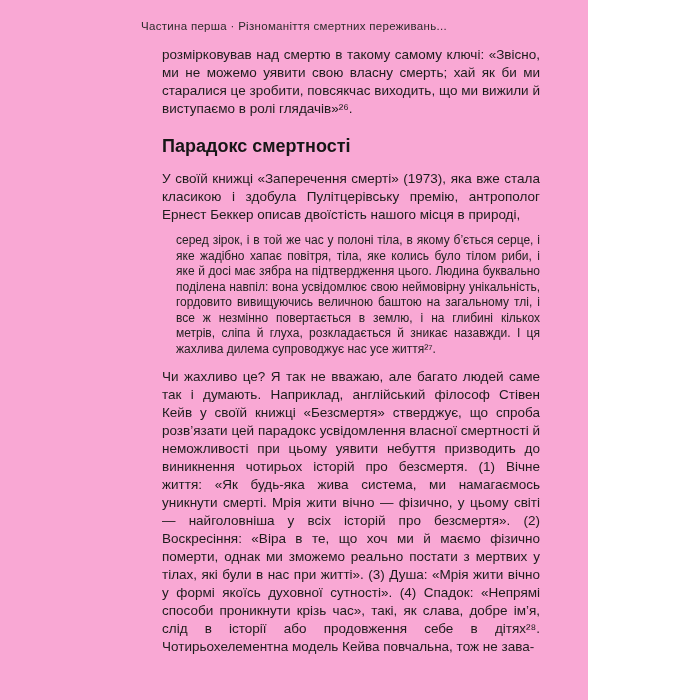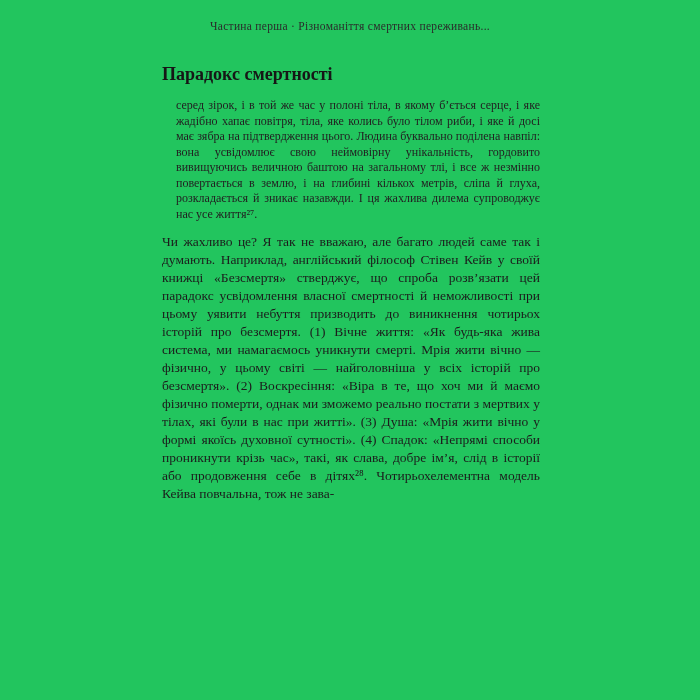--- a/index.html
+++ b/index.html
@@ -2,25 +2,25 @@
 <html lang="uk"><head>
 <meta charset="utf-8">
 <style>
   html, body {
     margin: 0;
     padding: 0;
     background: #ffffff;
   }
   .page {
     position: relative;
-    width: 700px;
+    width: 588px;
     height: 700px;
-    background: #22c55e;
+    background: #f9a8d4;
     overflow: hidden;
-    font-family: Liberation Serif, serif;
+    font-family: Liberation Sans, sans-serif;
     color: #1c1c1c;
   }
   .running-head {
     position: absolute;
     top: 20px;
     left: 0;
     width: 100%;
     text-align: center;
     font-size: 11.5px;
     letter-spacing: 0.3px;
@@ -62,24 +62,26 @@
 </style>
 </head>
 <body>
 
 <div class="page">
 
   <div class="running-head">Частина перша · Різноманіття смертних переживань...</div>
 
   <div class="text-block">
 
+    <p class="no-indent">розмірковував над смертю в такому самому ключі: «Звісно, ми не можемо уявити свою власну смерть; хай як би ми старалися це зробити, повсякчас виходить, що ми вижили й виступаємо в ролі глядачів»²⁶.</p>
 
 
     <h2 class="section-heading">Парадокс смертності</h2>
 
+    <p class="no-indent">У своїй книжці «Заперечення смерті» (1973), яка вже стала класикою і здобула Пулітцерівську премію, антрополог Ернест Беккер описав двоїстість нашого місця в природі,</p>
 
     <div class="block-quote">серед зірок, і в той же час у полоні тіла, в якому б’ється серце, і яке жадібно хапає повітря, тіла, яке колись було тілом риби, і яке й досі має зябра на підтвердження цього. Людина буквально поділена навпіл: вона усвідомлює свою неймовірну унікальність, гордовито вивищуючись величною баштою на загальному тлі, і все ж незмінно повертається в землю, і на глибині кількох метрів, сліпа й глуха, розкладається й зникає назавжди. І ця жахлива дилема супроводжує нас усе життя²⁷.</div>
 
     <p class="no-indent">Чи жахливо це? Я так не вважаю, але багато людей саме так і думають. Наприклад, англійський філософ Стівен Кейв у своїй книжці «Безсмертя» стверджує, що спроба розв’язати цей парадокс усвідомлення власної смертності й неможливості при цьому уявити небуття призводить до виникнення чотирьох історій про безсмертя. (1) Вічне життя: «Як будь-яка жива система, ми намагаємось уникнути смерті. Мрія жити вічно — фізично, у цьому світі — найголовніша у всіх історій про безсмертя». (2) Воскресіння: «Віра в те, що хоч ми й маємо фізично померти, однак ми зможемо реально постати з мертвих у тілах, які були в нас при житті». (3) Душа: «Мрія жити вічно у формі якоїсь духовної сутності». (4) Спадок: «Непрямі способи проникнути крізь час», такі, як слава, добре ім’я, слід в історії або продовження себе в дітях²⁸. Чотирьохелементна модель Кейва повчальна, тож не зава-</p>
 
   </div>
 
 </div>
 
 </body></html>

